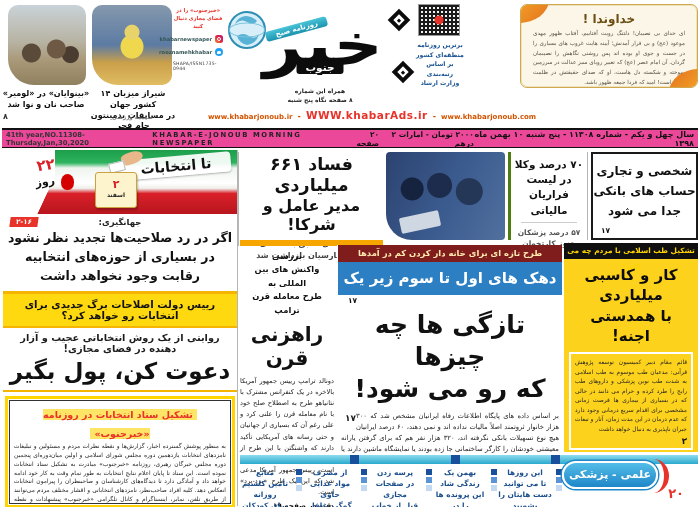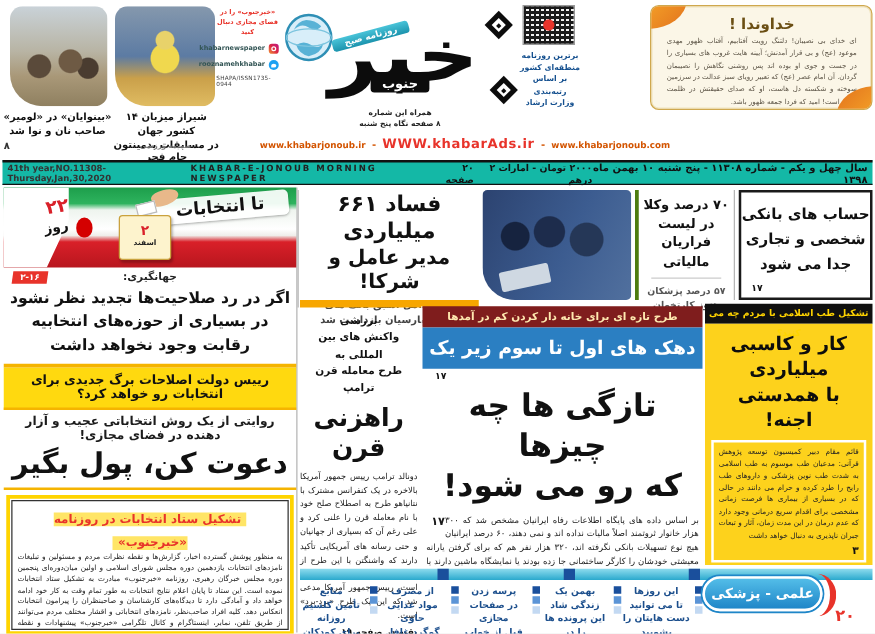--- a/index.html
+++ b/index.html
@@ -79,21 +79,21 @@
 
   .urlline { left:228px; top:109px; width:288px; display:flex; direction:ltr;
              align-items:baseline; justify-content:center; gap:5px; }
   .url-s { font-size:7px; font-weight:bold; color:#d35400; }
   .url-b { font-size:10.5px; font-weight:bold; color:#e8332a; letter-spacing:.5px; }
   .urldash { color:#d35400; font-size:8px; font-weight:bold; }
 
   
   .dateline { left:2px; top:128px; width:696px; height:20px; border-top:2px solid #111;
               border-bottom:1px solid #111; display:flex; direction:ltr; align-items:center;
-              justify-content:space-between; padding:0 4px; background:#14b8a6; }
+              justify-content:space-between; padding:0 4px; background:#ec4899; }
   .dl-en { font-size:6.8px; color:#333; font-weight:bold; }
   .dl-name { font-size:6.8px; color:#222; letter-spacing:1.6px; font-weight:bold; }
   .dl-pages,.dl-price { font-size:7.5px; font-weight:bold; direction:rtl; }
   .dl-fa { font-size:8px; font-weight:bold; direction:rtl; }
 
   
   .leftcol { left:2px; top:150px; width:236px; height:356px; border-left:1px solid #fff;
              border-right:1px solid #b5b5b5; }
   .election { position:relative; height:64px; overflow:hidden;
     background:linear-gradient(180deg,#1d9e4b 0%,#2eb35e 20%,#eef4ee 28%,#ffffff 52%,
@@ -350,22 +350,22 @@
   <div class="abs newsphoto"></div>
   <div class="vokala">
     <div class="v1">۷۰ درصد وکلا</div>
     <div class="v1">در لیست فراریان مالیاتی</div>
     <hr>
     <div class="v2">۵۷ درصد پزشکان</div>
     <div class="v2">هنوز کارتخوان ندارند</div>
     <div class="vp">۳</div>
   </div>
   <div class="hesab">
+    <div class="h1">شخصی و تجاری</div>
     <div class="h1">حساب های بانکی</div>
-    <div class="h1">شخصی و تجاری</div>
     <div class="h1">جدا می شود</div>
     <div class="hp">۱۷</div>
   </div>
   <div class="vrule-t"></div>
 
   <div class="abs rahzani">
     <div class="rk">بررسی</div>
     <div class="rk">واکنش های بین المللی به</div>
     <div class="rk">طرح معامله قرن ترامپ</div>
     <div class="rh">راهزنی قرن</div>

